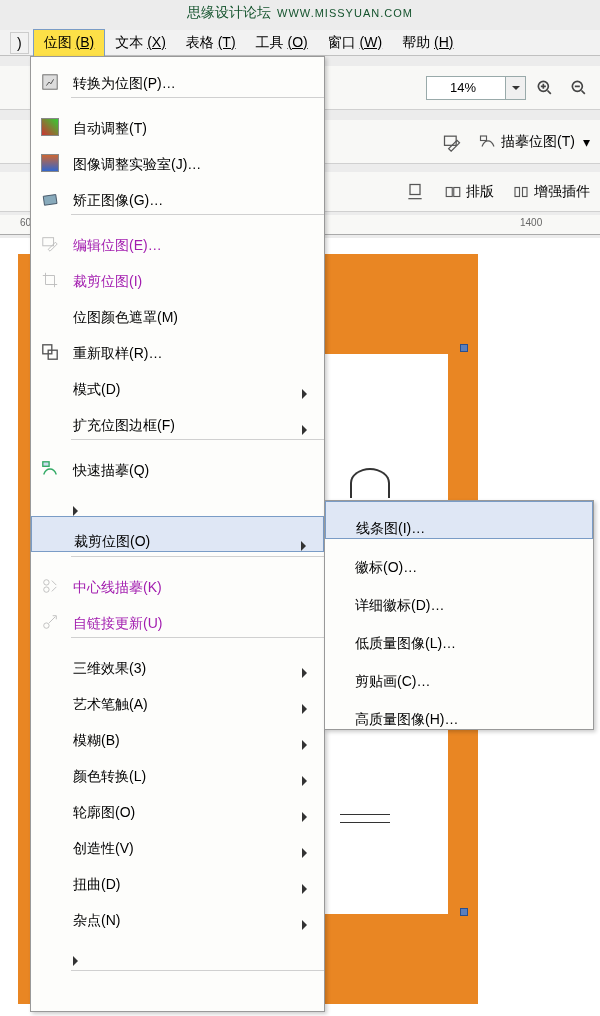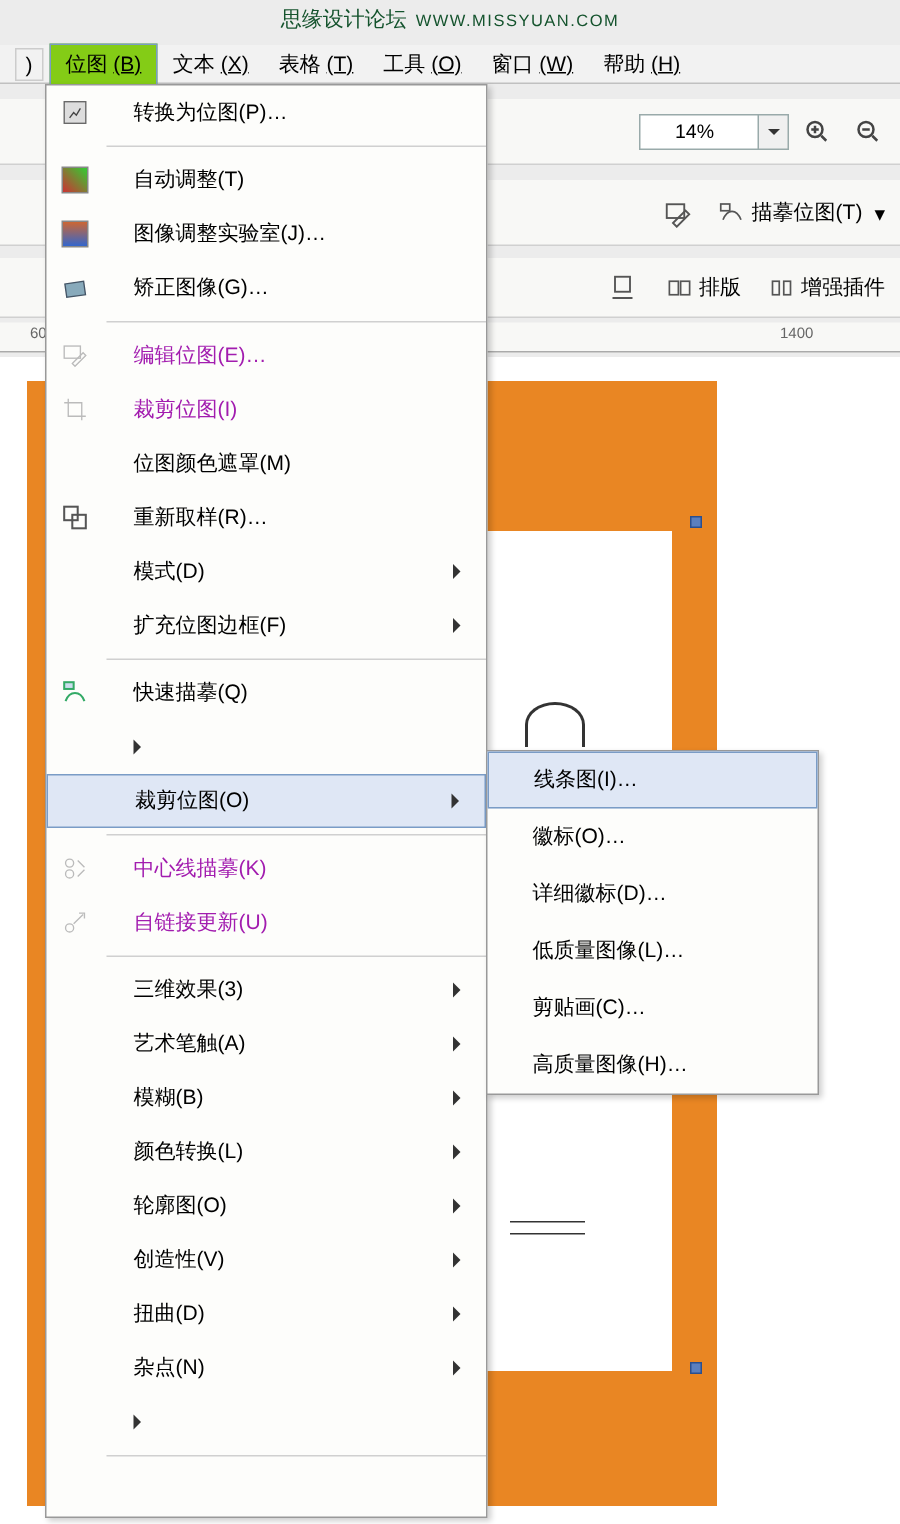--- a/index.html
+++ b/index.html
@@ -1,21 +1,21 @@
 <!DOCTYPE html>
 <html><head>
 <meta charset="utf-8">
 <style>
 * { margin: 0; padding: 0; box-sizing: border-box; font-family: "SimSun", "宋体", sans-serif; font-size: 14px; }
 body { width: 600px; height: 1016px; background: #ececec; overflow: hidden; position: relative; }
 .watermark { position: absolute; top: 4px; left: 0; right: 0; text-align: center; color: #14532d; font-size: 13px; }
 .watermark span:last-child { font-size: 11px; letter-spacing: 1px; margin-left: 6px; }
 .menubar { position: absolute; top: 30px; left: 0; right: 0; height: 26px; background: #f2f2f2; border-bottom: 1px solid #c0c0c0; display: flex; align-items: center; padding-left: 10px; }
 .menubar-item { padding: 4px 10px; cursor: pointer; }
-.menubar-item.active { background: #84cc16; border: 1px solid #7a9cc6; }
+.menubar-item.active { background: #fde047; border: 1px solid #7a9cc6; }
 .mnemonic { text-decoration: underline; }
 .toolbar1 { position: absolute; top: 66px; left: 0; right: 0; height: 44px; background: #f8f8f6; border-bottom: 1px solid #d0d0d0; display: flex; align-items: center; justify-content: flex-end; padding-right: 6px; gap: 4px; }
 .toolbar2 { position: absolute; top: 120px; left: 0; right: 0; height: 44px; background: #f8f8f6; border-bottom: 1px solid #d0d0d0; display: flex; align-items: center; justify-content: flex-end; padding-right: 6px; gap: 8px; }
 .toolbar3 { position: absolute; top: 172px; left: 0; right: 0; height: 40px; background: #f8f8f6; border-bottom: 1px solid #d0d0d0; display: flex; align-items: center; justify-content: flex-end; padding-right: 6px; gap: 10px; }
 .tool-btn { width: 30px; height: 30px; display: flex; align-items: center; justify-content: center; color: #444; }
 .tool-btn svg { width: 20px; height: 20px; }
 .tool-text { display: flex; align-items: center; gap: 4px; padding: 2px 4px; }
 .zoom-box { display: flex; align-items: center; height: 24px; }
 .zoom-input { width: 80px; height: 24px; border: 1px solid #9aa; background: white; padding: 0 23px; font-size: 13px; }
 .zoom-drop { width: 20px; height: 24px; border: 1px solid #9aa; border-left: none; background: #f0f0f0; display: flex; align-items: center; justify-content: center; }
@@ -25,28 +25,28 @@
 .canvas { position: absolute; top: 238px; left: 0; right: 0; bottom: 0; background: #fff; }
 .orange-block { position: absolute; top: 16px; left: 18px; width: 460px; height: 750px; background: #e98623; }
 .white-inner { position: absolute; top: 100px; left: 70px; width: 360px; height: 560px; background: #fff; }
 .handle { position: absolute; width: 8px; height: 8px; background: #5a7fbf; border: 1px solid #2a4f8f; }
 .sketch1 { position: absolute; top: 230px; left: 350px; width: 40px; height: 30px; border: 2px solid #333; border-radius: 50% 50% 0 0; border-bottom: none; }
 .sketch2 { position: absolute; top: 570px; left: 340px; width: 50px; height: 30px; }
 .sketch2::before, .sketch2::after { content: ""; position: absolute; left: 0; right: 0; border-top: 1px solid #333; }
 .sketch2::before { top: 6px; }
 .sketch2::after { top: 14px; }
 .dropdown { position: absolute; top: 56px; left: 30px; width: 295px; background: #fdfdfb; border: 1px solid #999; box-shadow: 2px 2px 4px rgba(0,0,0,0.2); z-index: 100; }
-.dropdown-row { display: flex; align-items: center; height: 36px; padding: 0 8px; gap: 28px; }
+.dropdown-row { display: flex; align-items: flex-end; height: 36px; padding: 0 8px; gap: 12px; }
 .dropdown-row.highlight { background: #dfe7f5; border: 1px solid #7a9cc6; }
 .dropdown-row.disabled { color: #a21caf; }
 .dropdown-icon { width: 22px; height: 22px; display: flex; align-items: center; justify-content: center; flex-shrink: 0; }
 .dropdown-label { flex: 1; }
 .dropdown-arrow { width: 0; height: 0; border: 5px solid transparent; border-left-color: #333; margin-right: 4px; }
 .dropdown-sep { height: 1px; background: #d0d0d0; margin: 4px 0 4px 40px; }
-.submenu { position: absolute; top: 500px; left: 324px; width: 222px; background: #fdfdfb; border: 1px solid #999; box-shadow: 2px 2px 4px rgba(0,0,0,0.2); z-index: 101; }
+.submenu { position: absolute; top: 500px; left: 324px; width: 270px; background: #fdfdfb; border: 1px solid #999; box-shadow: 2px 2px 4px rgba(0,0,0,0.2); z-index: 101; }
 .submenu .dropdown-row { height: 38px; padding-left: 30px; }
 .icon-placeholder { width: 18px; height: 18px; background: #ddd; border: 1px solid #888; }
 .icon-svg { width: 18px; height: 18px; }
 </style>
 </head>
 <body>
 
 <div class="watermark">
   <span>思缘设计论坛</span><span>WWW.MISSYUAN.COM</span>
 </div>

